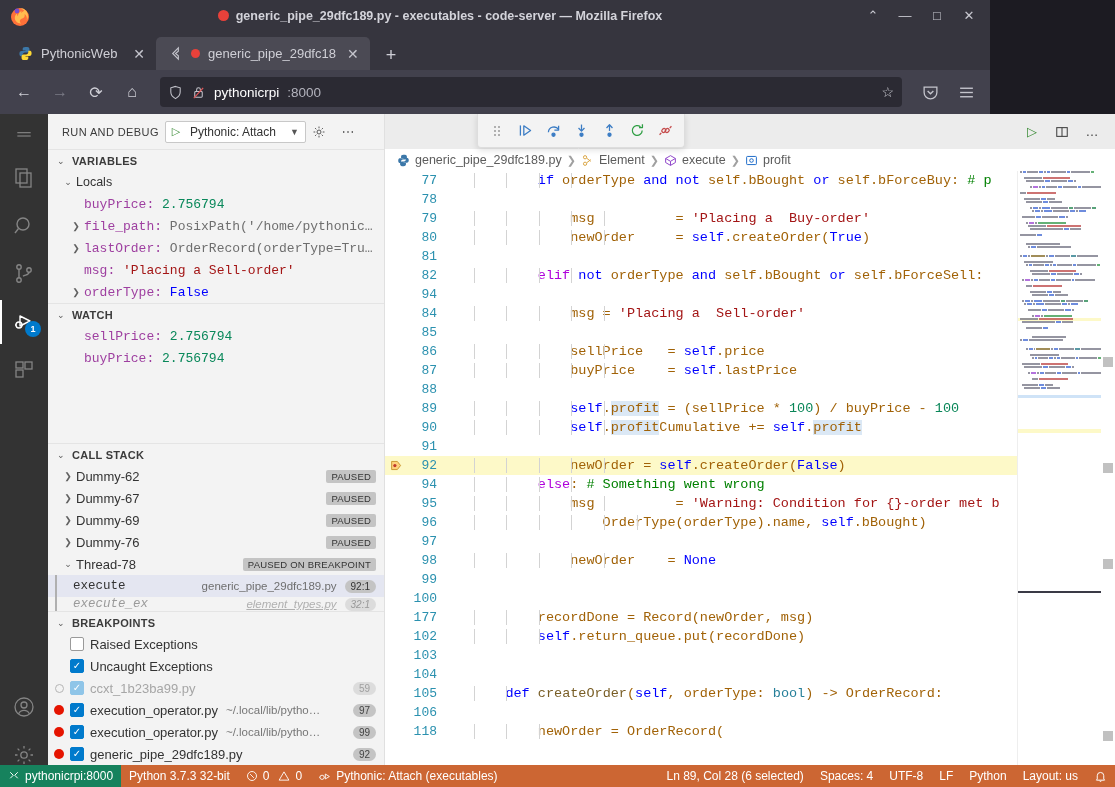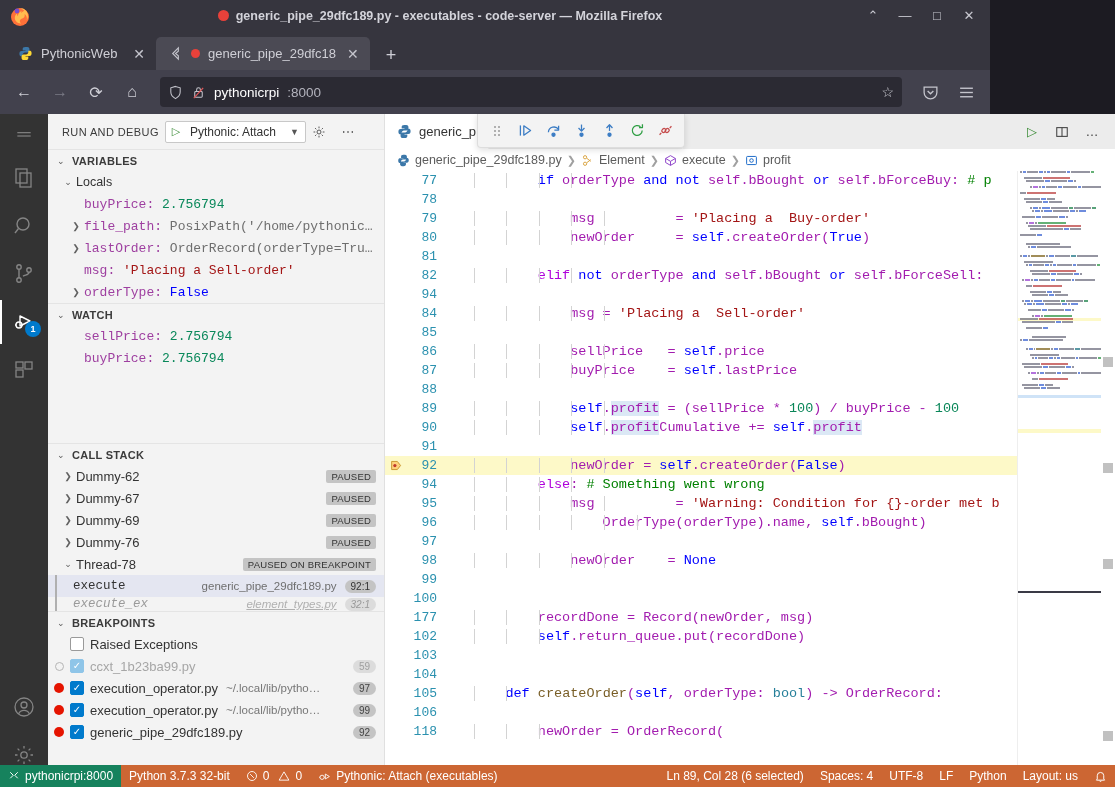--- a/index.html
+++ b/index.html
@@ -168,21 +168,21 @@
   .ind { position: absolute; top: 0; bottom: 0; width: 1px; background: #d3d3d3; }
 
   .k { color: #0000ff; }
   .kp { color: #af00db; }
   .s { color: #a31515; }
   .n { color: #098658; }
   .c { color: #008000; }
   .f { color: #795e26; }
   .t { color: #267f99; }
   .sel { background: #dbe8f5; }
-  .p { color: #a21caf; }
+  .p { color: #a16207; }
 
   .minimap { position: absolute; right: 14px; top: 0; width: 84px; bottom: 0; background: #fff;
     border-left: 1px solid #eee; overflow: hidden; }
   .vscroll { position: absolute; right: 0; top: 0; width: 14px; bottom: 0; background: #fff; }
   .vthumb { position: absolute; right: 2px; width: 10px; background: #c1c1c1; border-radius: 0; }
 
   
   .statusbar { position: absolute; left: 0; bottom: 0; width: 1115px; height: 22px; background: #cc6633;
     display: flex; align-items: center; color: #fff; font-size: 12px; }
   .st-remote { background: #16825d; height: 22px; display: flex; align-items: center; gap: 5px; padding: 0 8px; }
@@ -455,20 +455,25 @@
       <div class="section-head">
         <span class="tw">⌄</span>
         <span>BREAKPOINTS</span>
       </div>
       <div class="bp-row">
         <span class="bp-dot"></span>
         <span class="cbx"></span>
         <span class="bp-label">Raised Exceptions</span>
       </div>
       <div class="bp-row">
+        <span class="bp-dot"></span>
+        <span class="cbx on"></span>
+        <span class="bp-label">Uncaught Exceptions</span>
+      </div>
+      <div class="bp-row">
         <span class="bp-dot">
             <span class="dot-hollow"></span>
           </span>
         <span class="cbx on dim"></span>
         <span class="bp-label dim">ccxt_1b23ba99.py</span>
         <span class="bp-num dim">59</span>
       </div>
       <div class="bp-row">
         <span class="bp-dot">
             <span class="dot-red"></span>
@@ -493,27 +498,20 @@
           </span>
         <span class="cbx on"></span>
         <span class="bp-label">generic_pipe_29dfc189.py</span>
         <span class="bp-num">92</span>
       </div>
     </div>
 
     <div class="editor-area">
 
       <div class="tabbar">
-        <div class="ed-tab active">
-          <svg class="py-favicon" viewBox="0 0 16 16">
-            <path d="M7.9 1C5.6 1 5 2 5 3.3v1.5h3v.5H3.8C2.5 5.3 1.5 6 1.5 8.2S2.4 11 3.8 11H5V9.3c0-1.3 1.1-2.4 2.4-2.4h2.8c1.1 0 2-.9 2-2V3.3C12.2 2 11.2 1 9.9 1H7.9z" fill="#3c78a9"></path>
-            <path d="M8.1 15c2.3 0 2.9-1 2.9-2.3v-1.5H8v-.5h4.2c1.3 0 2.3-.7 2.3-2.9S13.6 5 12.2 5H11v1.7c0 1.3-1.1 2.4-2.4 2.4H5.8c-1.1 0-2 .9-2 2v1.6C3.8 14 4.8 15 6.1 15h2z" fill="#3c78a9"></path>
-          </svg>
-          <span>generic_p</span>
-        </div>
         <div class="ed-tab preview" style="padding-left:96px">
           <span>ment_types.py</span>
         </div>
         <div class="tabbar-actions">
           <span class="tb-ic" style="color:#388a34">▷</span>
           <span class="tb-ic">
             <svg width="14" height="14" viewBox="0 0 16 16" fill="none" stroke="#424242" stroke-width="1.2">
                 <rect x="2" y="3" width="12" height="10"></rect>
                 <line x1="8" y1="3" x2="8" y2="13"></line>
               </svg>

